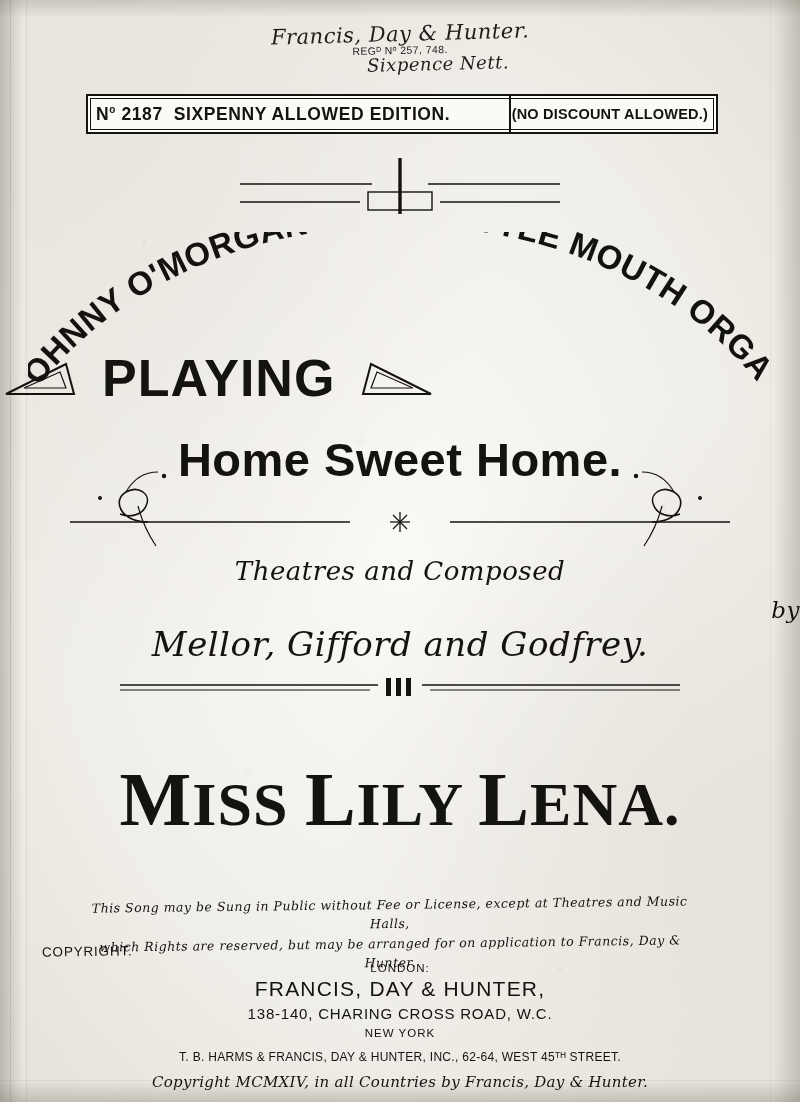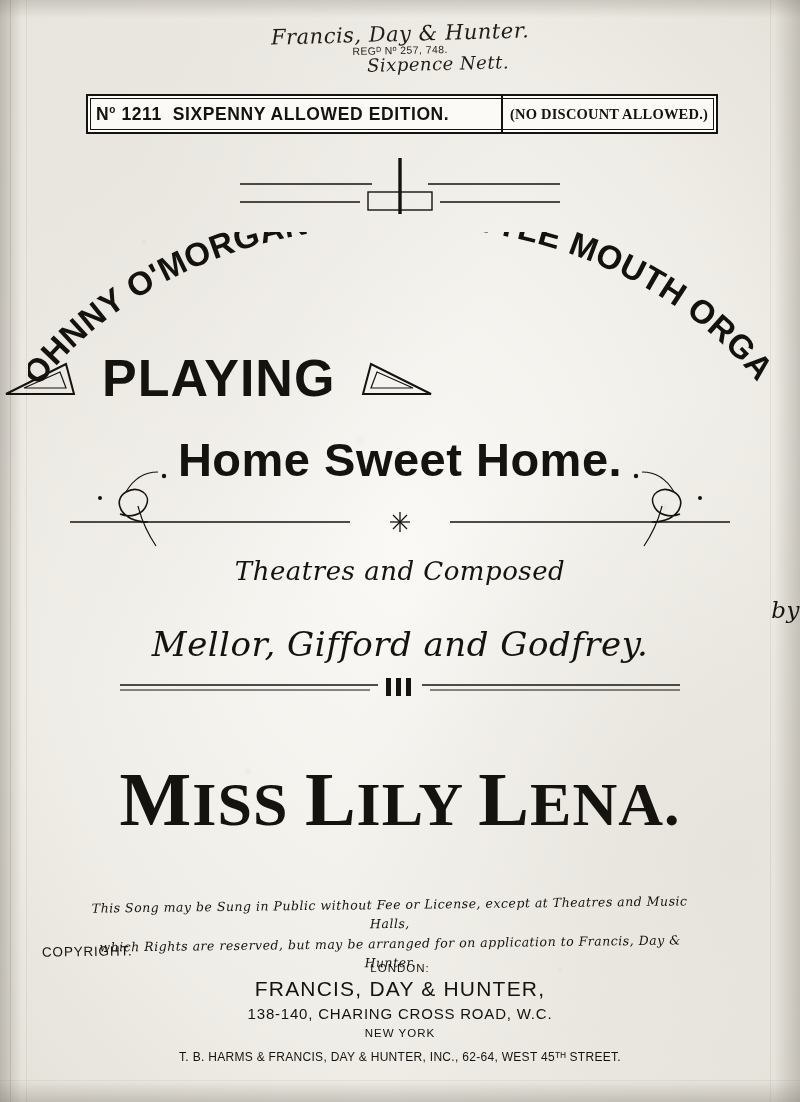--- a/index.html
+++ b/index.html
@@ -123,26 +123,26 @@
   }
   #edition-left {
     font-family: "Liberation Sans", sans-serif;
     font-weight: 700;
     font-size: 17.5px;
     letter-spacing: .6px;
     white-space: nowrap;
   }
   #edition-left sup { font-size: 10px; vertical-align: super; }
   #edition-right {
-    font-family: Liberation Serif, serif;
+    font-family: Liberation Sans, sans-serif;
     font-weight: 700;
     font-size: 14.5px;
     letter-spacing: .2px;
     border-left: 2px solid #15130f;
-    padding-left: 7px;
+    padding-left: 1px;
     height: 100%;
     display: flex;
     align-items: center;
     white-space: nowrap;
   }
 
   
   #ornament-top {
     position: absolute;
     top: 158px;
@@ -346,21 +346,21 @@
   <div id="top-inscription">
     <span id="pub-script-1" class="script">Francis, Day &amp; Hunter.</span>
     <span id="reg-line">REGᴰ Nº 257, 748.</span>
     <span id="pub-script-2" class="script">Sixpence Nett.</span>
   </div>
 
   <div id="edition-bar">
     <div class="inner">
       <div id="edition-left">
         <span>N</span><sup>o</sup>
-        <span>1211</span>
+        <span>2187</span>
         &nbsp;<span>SIXPENNY ALLOWED EDITION.</span>
       </div>
       <div id="edition-right">(NO DISCOUNT ALLOWED.)</div>
     </div>
   </div>
 
   <svg id="ornament-top" viewBox="0 0 320 64">
     <line x1="0" y1="26" x2="132" y2="26" stroke="#15130f" stroke-width="1.6"></line>
     <line x1="188" y1="26" x2="320" y2="26" stroke="#15130f" stroke-width="1.6"></line>
     <line x1="0" y1="44" x2="120" y2="44" stroke="#15130f" stroke-width="1.3"></line>
@@ -442,15 +442,16 @@
   </div>
 
   <div id="copyright-left">COPYRIGHT.</div>
 
   <div id="imprint">
     <div class="london">LONDON:</div>
     <div class="firm">FRANCIS, DAY &amp; HUNTER,</div>
     <div class="addr">138-140, CHARING CROSS ROAD, W.C.</div>
     <div class="ny">NEW YORK</div>
     <div class="usaddr">T. B. HARMS &amp; FRANCIS, DAY &amp; HUNTER, INC., 62-64, WEST 45ᵀᴴ STREET.</div>
+    <div class="copyline">Copyright MCMXIV, in all Countries by Francis, Day &amp; Hunter.</div>
   </div>
 
 </div>
 
 </body></html>

